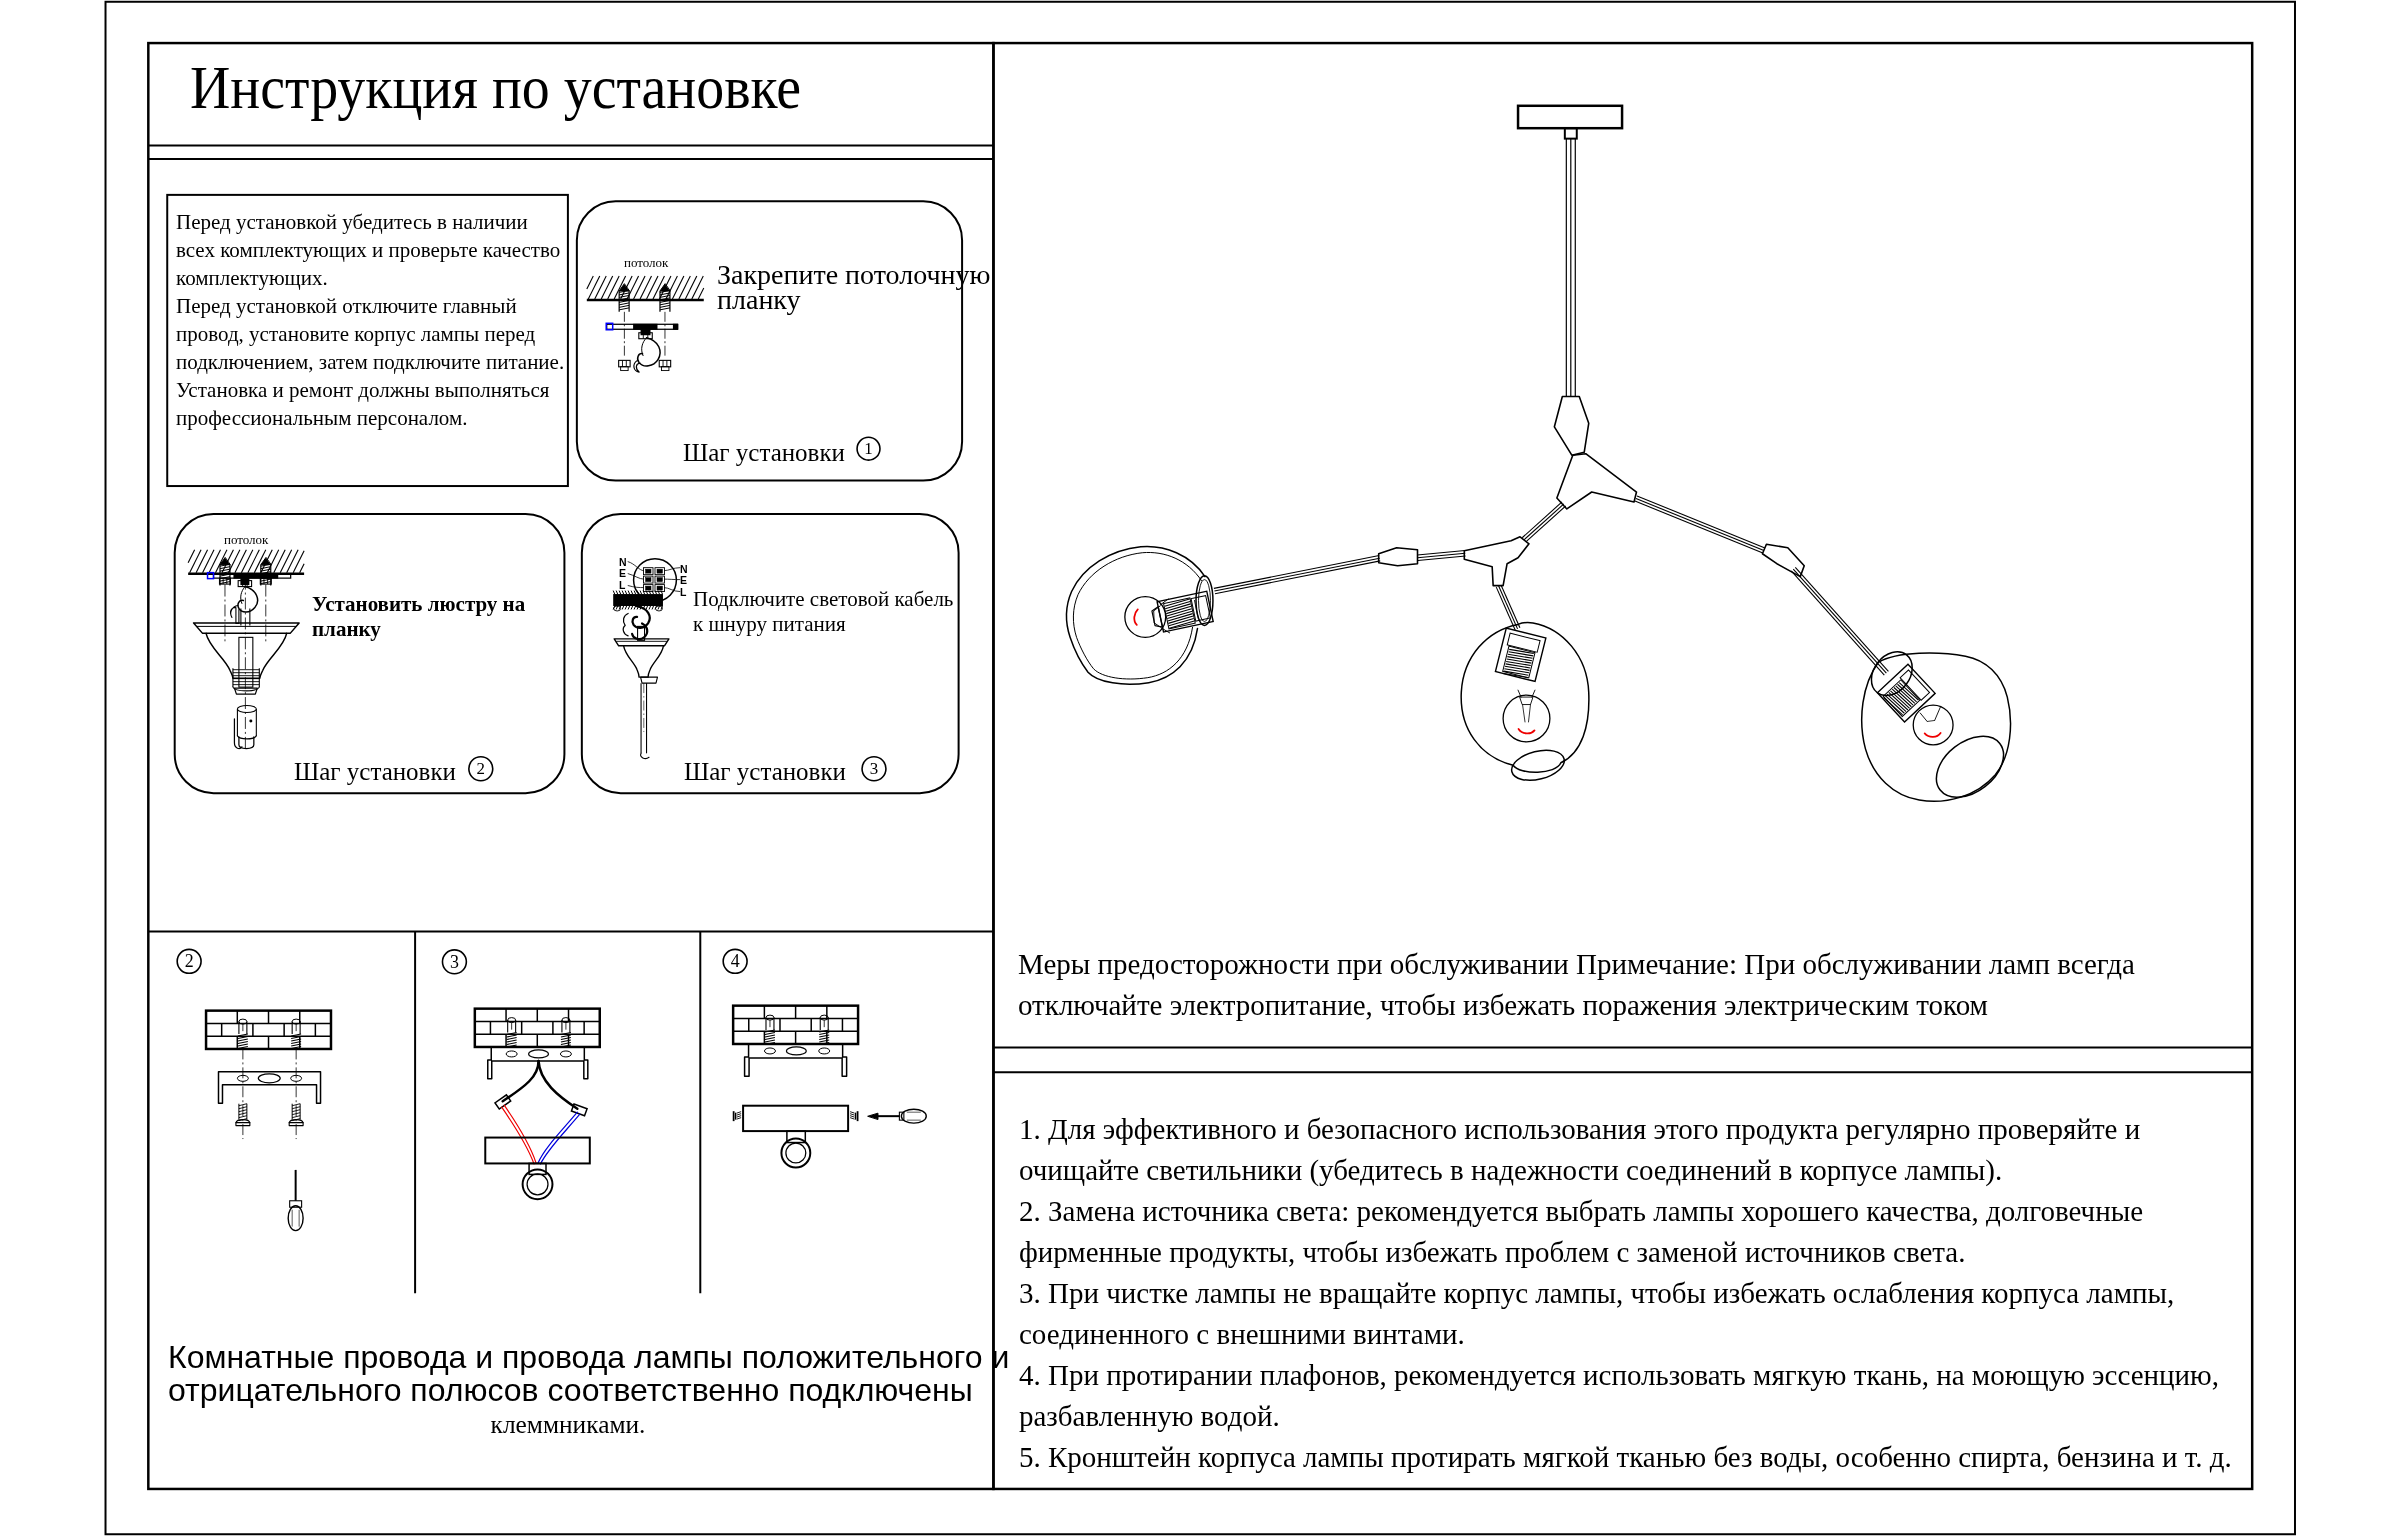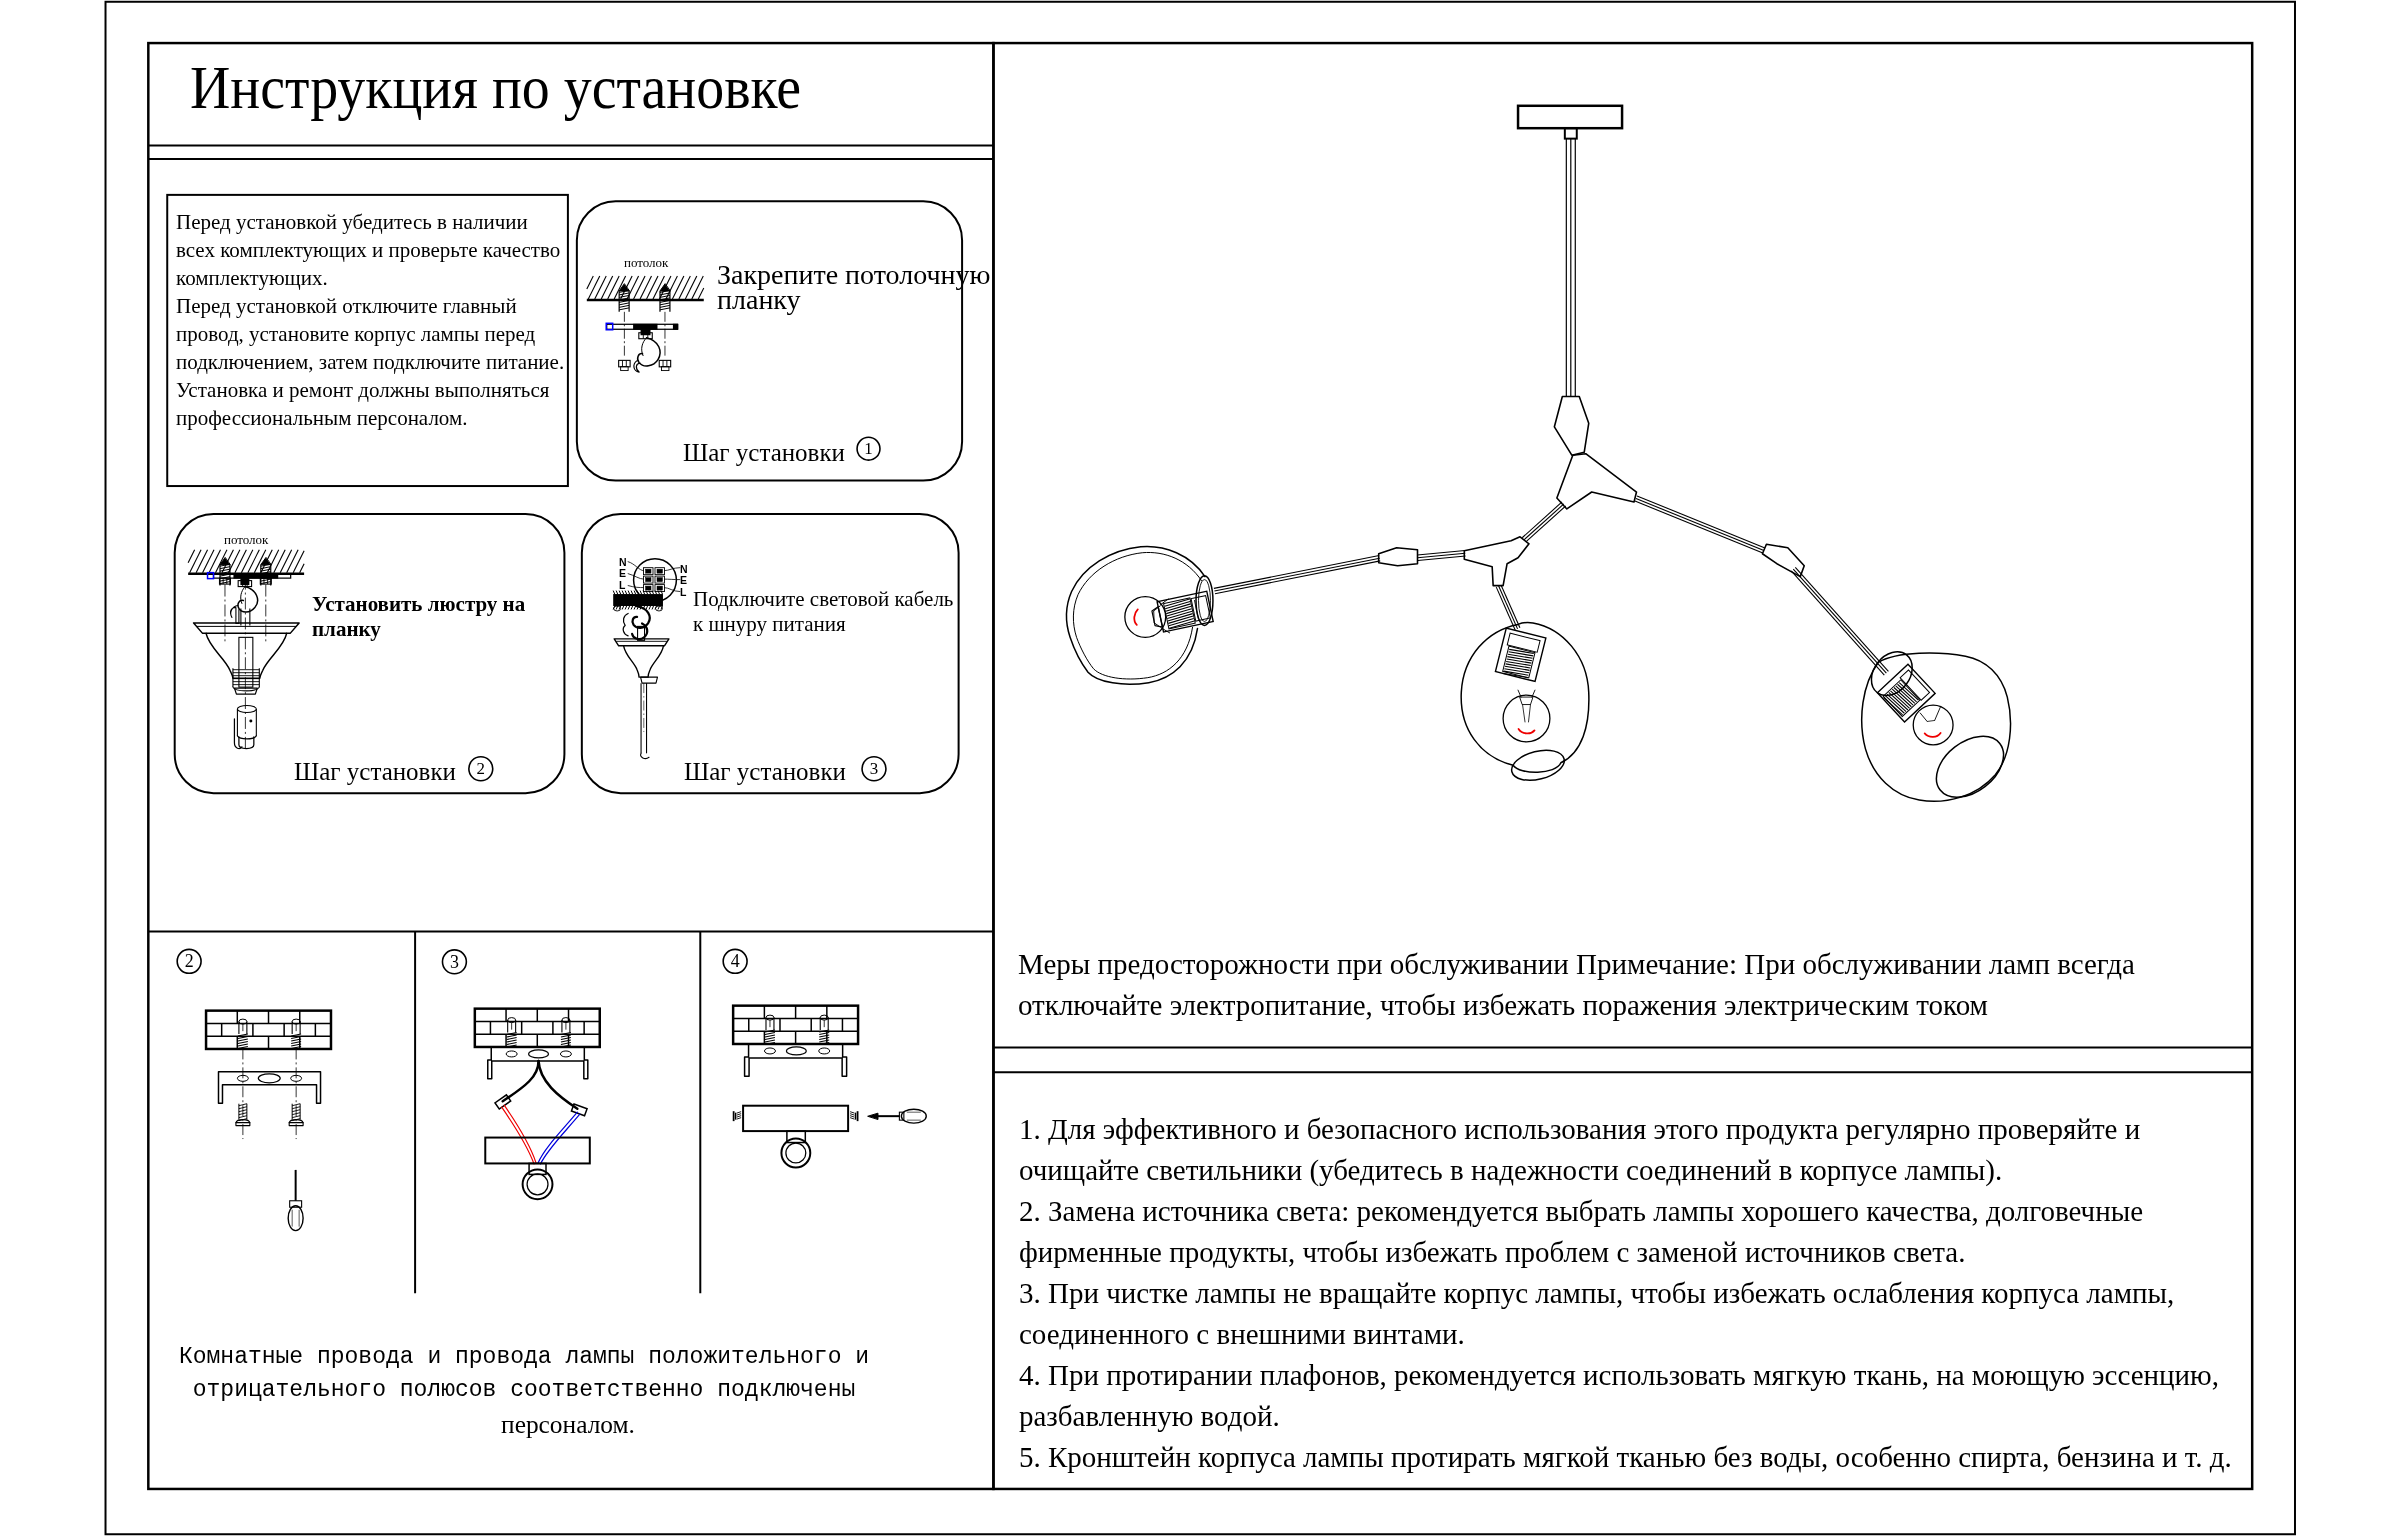--- a/index.html
+++ b/index.html
@@ -539,15 +539,15 @@
 <div style="position:absolute;left:624px;top:256px;font-family:'Liberation Serif',serif;font-size:13px;line-height:13px;white-space:pre;">потолок</div>
 <div style="position:absolute;left:224px;top:533px;font-family:'Liberation Serif',serif;font-size:13px;line-height:13px;white-space:pre;">потолок</div>
 <div style="position:absolute;left:717px;top:262px;font-family:'Liberation Serif',serif;font-size:28px;line-height:25.4px;white-space:pre;">Закрепите потолочную<br>планку</div>
 <div style="position:absolute;left:312px;top:592px;font-family:'Liberation Serif',serif;font-size:21px;line-height:25.4px;white-space:pre;font-weight:bold;">Установить люстру на<br>планку</div>
 <div style="position:absolute;left:693px;top:587px;font-family:'Liberation Serif',serif;font-size:21px;line-height:25.4px;white-space:pre;">Подключите световой кабель<br>к шнуру питания</div>
 <div style="position:absolute;left:683px;top:440px;font-family:'Liberation Serif',serif;font-size:25px;line-height:25px;white-space:pre;">Шаг установки</div>
 <div style="position:absolute;left:294px;top:759px;font-family:'Liberation Serif',serif;font-size:25px;line-height:25px;white-space:pre;">Шаг установки</div>
 <div style="position:absolute;left:684px;top:759px;font-family:'Liberation Serif',serif;font-size:25px;line-height:25px;white-space:pre;">Шаг установки</div>
 <div style="position:absolute;left:1018px;top:944px;font-family:'Liberation Serif',serif;font-size:29px;line-height:41px;white-space:pre;">Меры предосторожности при обслуживании Примечание: При обслуживании ламп всегда<br>отключайте электропитание, чтобы избежать поражения электрическим током</div>
 <div style="position:absolute;left:1019px;top:1109px;font-family:'Liberation Serif',serif;font-size:29px;line-height:41px;white-space:pre;">1. Для эффективного и безопасного использования этого продукта регулярно проверяйте и<br>очищайте светильники (убедитесь в надежности соединений в корпусе лампы).<br>2. Замена источника света: рекомендуется выбрать лампы хорошего качества, долговечные<br>фирменные продукты, чтобы избежать проблем с заменой источников света.<br>3. При чистке лампы не вращайте корпус лампы, чтобы избежать ослабления корпуса лампы,<br>соединенного с внешними винтами.<br>4. При протирании плафонов, рекомендуется использовать мягкую ткань, на моющую эссенцию,<br>разбавленную водой.<br>5. Кронштейн корпуса лампы протирать мягкой тканью без воды, особенно спирта, бензина и т. д.</div>
-<div style="position:absolute;left:168px;top:1341px;width:712px;text-align:center;font-family:Liberation Mono, monospace;font-size:23px;line-height:33px;white-space:pre;">Комнатные провода и провода лампы положительного и<br>отрицательного полюсов соответственно подключены</div>
-<div style="position:absolute;left:168px;top:1408px;width:800px;text-align:center;font-family:'Liberation Serif',serif;font-size:25.4px;line-height:33px;white-space:pre;">персоналом.</div>
+<div style="position:absolute;left:168px;top:1341px;width:712px;text-align:center;font-family:Liberation Sans, sans-serif;font-size:32px;line-height:33px;white-space:pre;">Комнатные провода и провода лампы положительного и<br>отрицательного полюсов соответственно подключены</div>
+<div style="position:absolute;left:168px;top:1408px;width:800px;text-align:center;font-family:'Liberation Serif',serif;font-size:25.4px;line-height:33px;white-space:pre;">клеммниками.</div>
 </div>
 
 </body></html>

